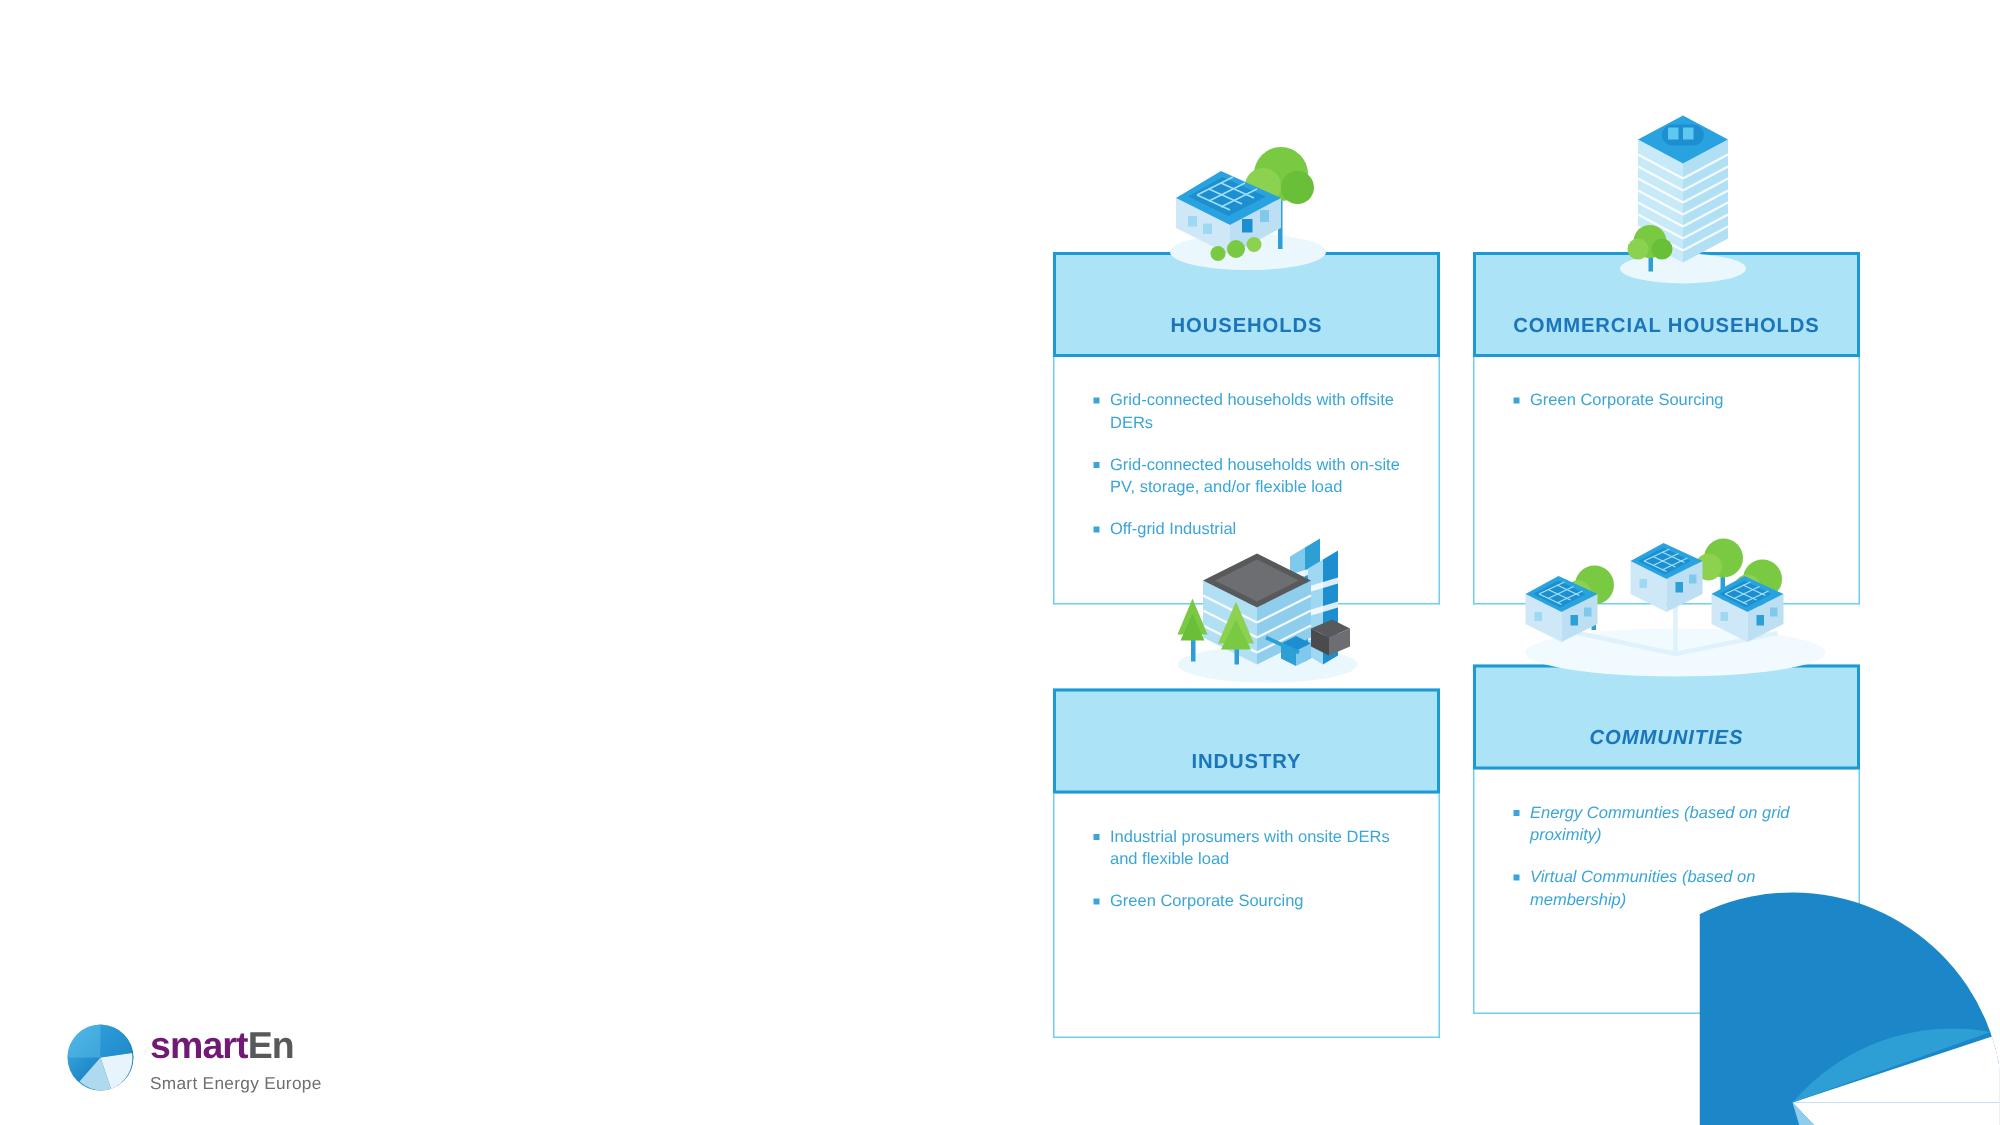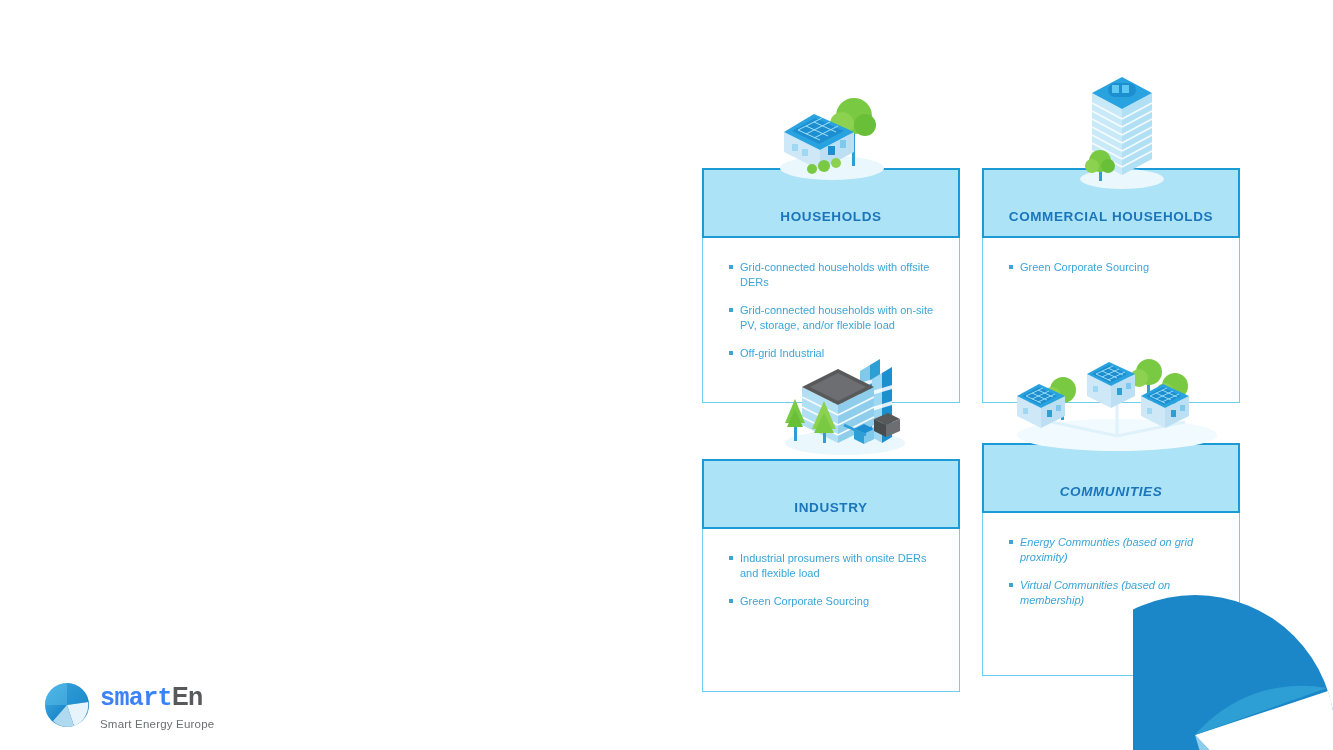--- a/index.html
+++ b/index.html
@@ -118,21 +118,21 @@
   .logo-text {
     margin-left: 10px;
     line-height: 1;
   }
   .logo-word {
     font-size: 25px;
     font-weight: bold;
     letter-spacing: -0.6px;
     color: #58595b;
   }
-  .logo-word .sm { color: #3b82f6; font-family: Liberation Mono, monospace; }
+  .logo-word .sm { color: #701a75; }
   .logo-tag {
     font-size: 11.5px;
     color: #6d6e71;
     margin-top: 8px;
     letter-spacing: 0.2px;
   }
 </style>
 </head>
 <body>
 

